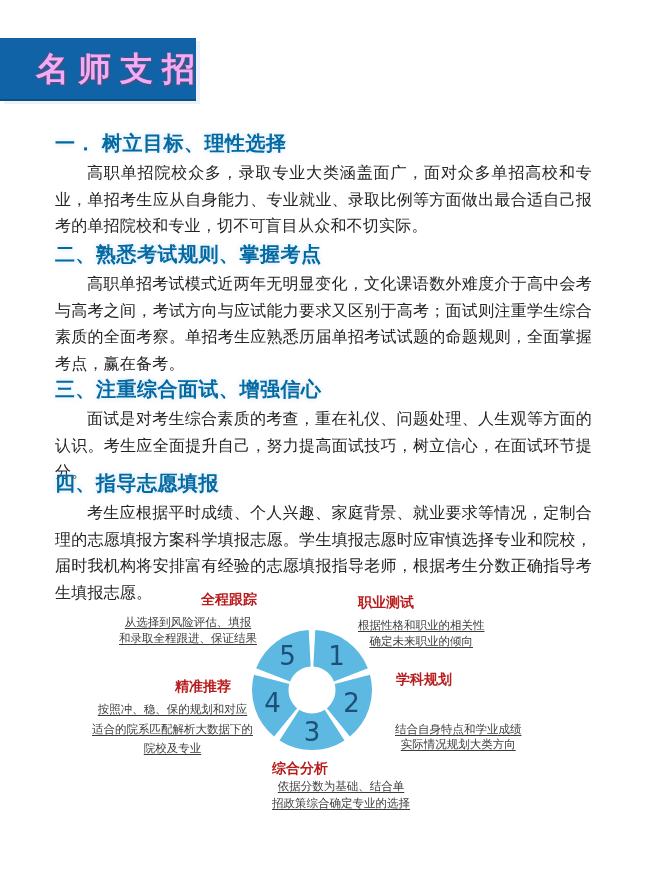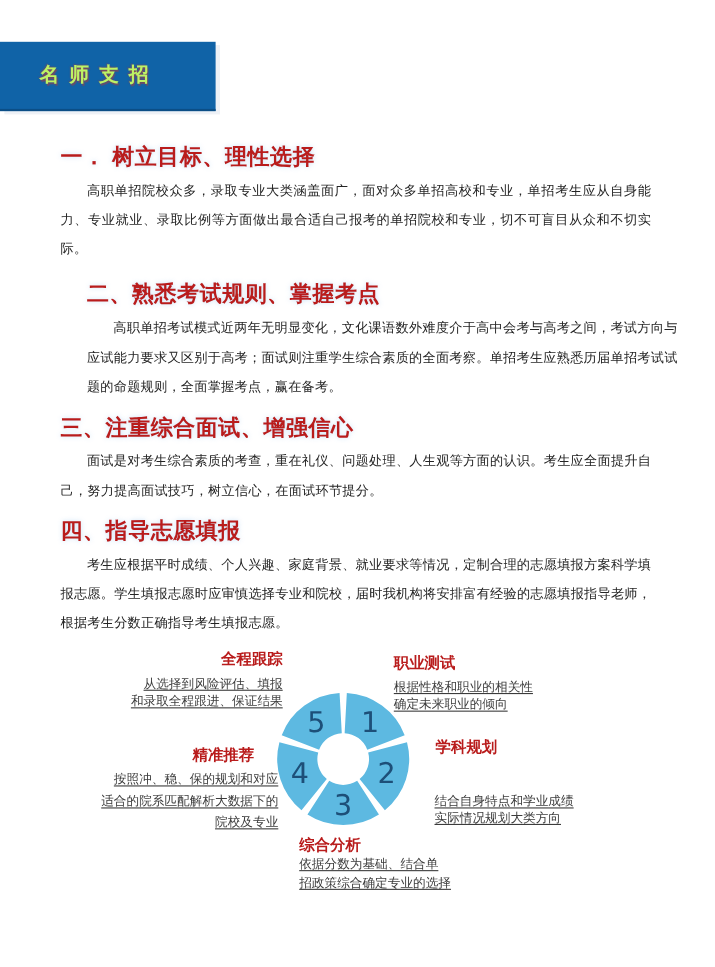--- a/index.html
+++ b/index.html
@@ -8,39 +8,39 @@
     font-family:"Liberation Sans","DejaVu Sans",sans-serif;
   }
   
   .banner{
     position:absolute;left:0;top:38px;width:196px;height:61px;
     background:#1063a7;border-bottom:2px solid #0b4e86;
     box-shadow:4px 3px 0 #eef1f6;
   }
   .banner-title{
     position:absolute;left:36px;top:0;height:61px;line-height:61px;
-    font-size:18px;font-weight:bold;color:#bef264;letter-spacing:9px;white-space:nowrap;
+    font-size:33px;font-weight:bold;color:#f0abfc;letter-spacing:9px;white-space:nowrap;
     text-shadow:1px 1px 1px rgba(190,55,45,.55),-1px -1px 1px rgba(190,55,45,.35);
   }
   
   .sec{position:absolute;left:55px;width:537px;}
   .sec h2{
-    margin:0;font-size:20px;line-height:26px;font-weight:bold;color:#b91c1c;
+    margin:0;font-size:20px;line-height:26px;font-weight:bold;color:#0369a1;
     letter-spacing:.5px;text-shadow:0 0 5px rgba(130,185,235,.45);
   }
   .sec p{
-    margin:4px 0 0 0;font-size:12px;line-height:26.6px;color:#242424;
+    margin:4px 0 0 0;font-size:16px;line-height:26.6px;color:#242424;
     text-align:justify;text-indent:2em;letter-spacing:.2px;
   }
-  .sec1{top:130px;} .sec2{top:255px;margin-left:24px;} .sec3{top:376px;} .sec4{top:454px;margin-top:16px;}
+  .sec1{top:130px;} .sec2{top:241px;} .sec3{top:376px;} .sec4{top:454px;margin-top:16px;}
   
   .donut{position:absolute;left:245px;top:623px;}
   .lbl{position:absolute;color:#333;}
   .lbl .t{font-size:14px;font-weight:bold;color:#b91c1c;margin:0 0 6px 0;}
-  .lbl .d{font-size:11.5px;color:#3c3c3c;text-decoration:underline;text-underline-offset:2px;}
+  .lbl .d{font-size:11.5px;color:#3c3c3c;text-decoration:underline;text-underline-offset:2px;text-align:center;}
   .lbl-track{right:393px;top:591px;text-align:right;}
   .lbl-track .d{line-height:15.5px;}
   .lbl-career{left:358px;top:594px;text-align:left;}
   .lbl-career .d{line-height:15.5px;}
   .lbl-subject-h{left:396px;top:671px;text-align:right;}
   .lbl-subject-t{left:395px;top:722px;text-align:left;}
   .lbl-subject-t .d{line-height:15px;}
   .lbl-rec{right:397px;top:678px;text-align:right;}
   .lbl-rec .t{padding-right:22px;margin-bottom:4px;}
   .lbl-rec .d{line-height:19.5px;}

